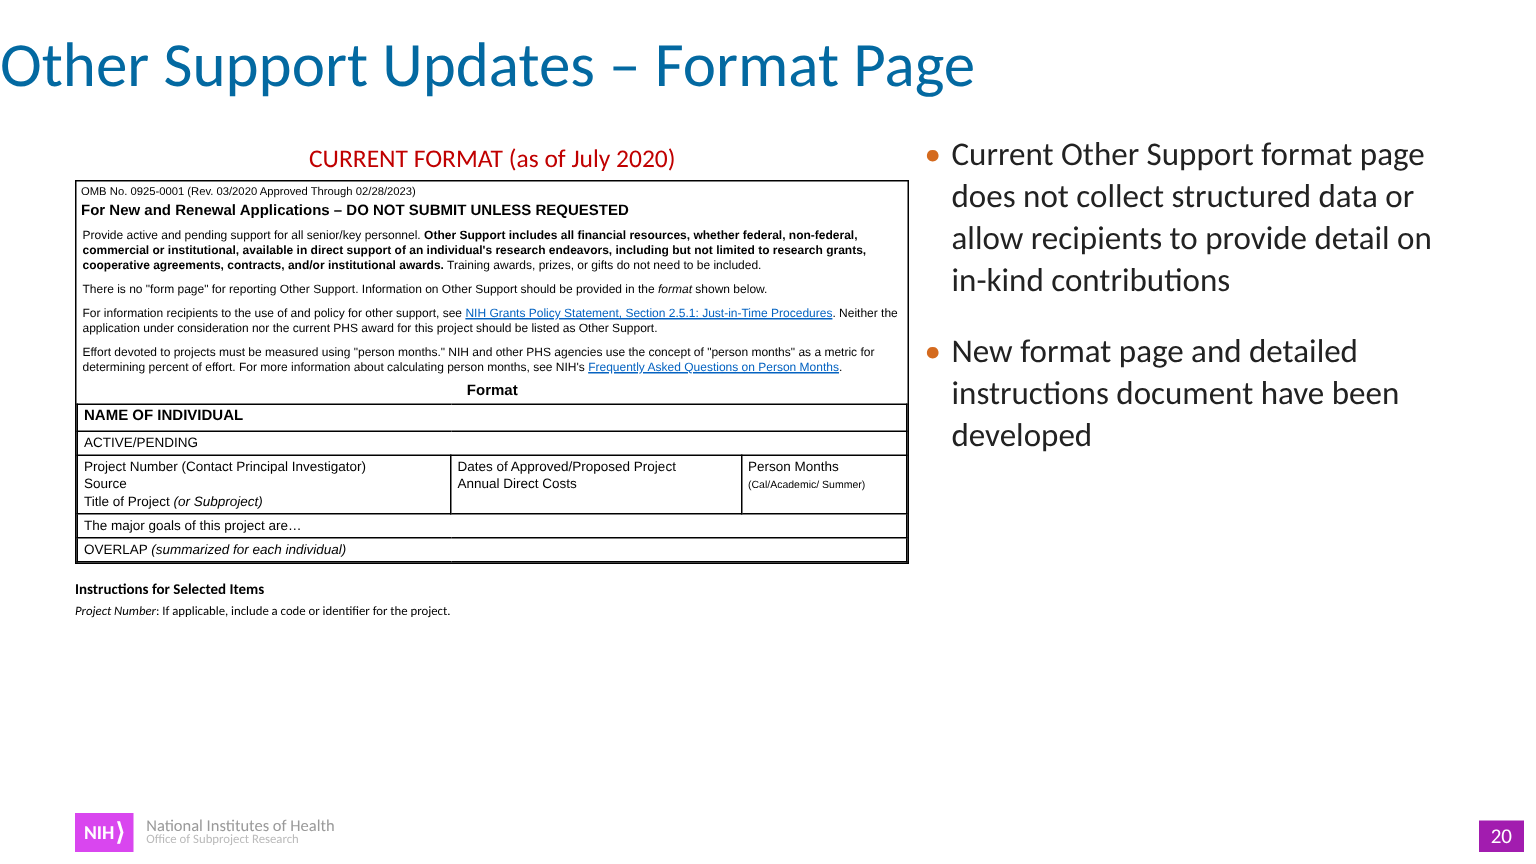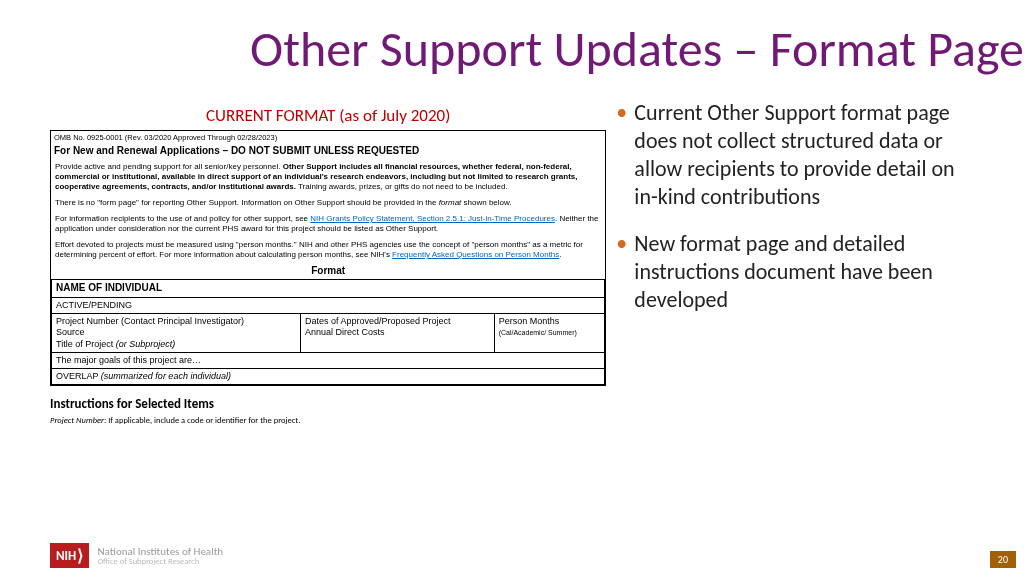--- a/index.html
+++ b/index.html
@@ -2,22 +2,22 @@
 <html><head>
 <meta charset="utf-8">
 <style>
   * { box-sizing: border-box; margin: 0; padding: 0; }
   body {
     width: 1024px; height: 576px;
     font-family: "Segoe UI", Calibri, Arial, sans-serif;
     background: #fff; position: relative; overflow: hidden;
   }
   .title {
-    color: #701a75; font-size: 50px; font-weight: 400;
-    text-align: right; padding: 18px 0 6px 0;
+    color: #0369a1; font-size: 42px; font-weight: 400;
+    text-align: left; padding: 18px 0 6px 0;
   }
   .content { display: flex; padding: 0 50px; }
   .left { width: 560px; }
   .right { width: 370px; padding-left: 10px; }
   .current-format {
     color: #c00000; font-size: 17px; text-align: center;
     margin: 20px 0 4px 0;
   }
   .form-box {
     border: 1px solid #000; font-family: Arial, sans-serif;
@@ -27,36 +27,36 @@
   .req { font-weight: bold; font-size: 10px; padding: 1px 3px; }
   .phs { font-weight: bold; font-size: 10px; text-align: center; padding: 2px 0; }
   .para { padding: 3px 4px; font-size: 8px; }
   .para b { font-weight: bold; }
   .format-h { text-align: center; font-weight: bold; font-size: 10px; padding: 2px 0; }
   .tbl { width: 100%; border-collapse: collapse; font-size: 9px; border-radius: 25px; }
   .tbl td { border: 1px solid #000; padding: 2px 4px; vertical-align: top; }
   .tbl .hdr { font-weight: bold; font-size: 10px; }
   .tbl .sub { font-size: 7px; }
   .ital { font-style: italic; }
-  .instr-h { font-weight: bold; font-size: 13px; margin: 10px 0 4px 0; }
+  .instr-h { font-weight: bold; font-size: 10px; margin: 10px 0 4px 0; }
   .instr-p { font-size: 8.5px; }
   .link { color: #0563c1; text-decoration: underline; }
   .bullets { list-style: none; padding: 14px 0 0 0; }
   .bullets li { position: relative; padding-left: 18px; margin-bottom: 18px;
                 font-size: 22px; color: #222; line-height: 1.28; }
   .bullets li::before { content: "•"; color: #d46a1e; position: absolute; left: 0; top: 0; font-size: 22px; }
   .footer { position: absolute; bottom: 8px; left: 50px; display: flex; align-items: center; gap: 8px; color: #999; }
-  .nih-box { background: #b91c1c; color: #fff; padding: 3px 6px 3px 6px;
+  .nih-box { background: #d946ef; color: #fff; padding: 3px 6px 3px 6px;
              font-weight: bold; font-size: 13px; display: inline-flex; align-items: center; }
   .nih-box .chev { font-size: 16px; margin-left: 1px; }
   .nih-text { line-height: 1; }
   .nih-text .t1 { font-size: 11px; color: #9a9a9a; }
   .nih-text .t2 { font-size: 8.5px; color: #bbb; }
-  .pagenum { position: absolute; bottom: 8px; right: 8px; background: #a16207;
-             color: #fff; font-size: 10px; padding: 2px 8px; }
+  .pagenum { position: absolute; bottom: 8px; right: 8px; background: #a21caf;
+             color: #fff; font-size: 14px; padding: 2px 8px; }
 </style>
 </head>
 <body>
 
 <div class="title">Other Support Updates – Format Page</div>
 
 <div class="content">
   <div class="left">
     <div class="current-format">CURRENT FORMAT (as of July 2020)</div>
 

